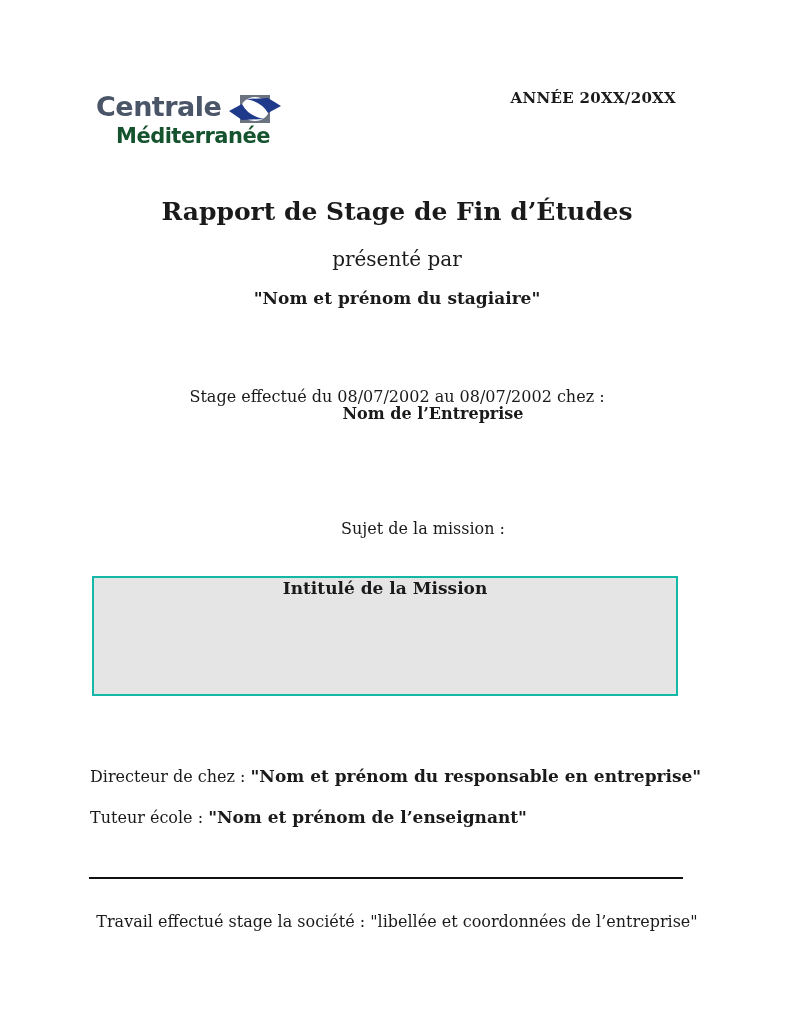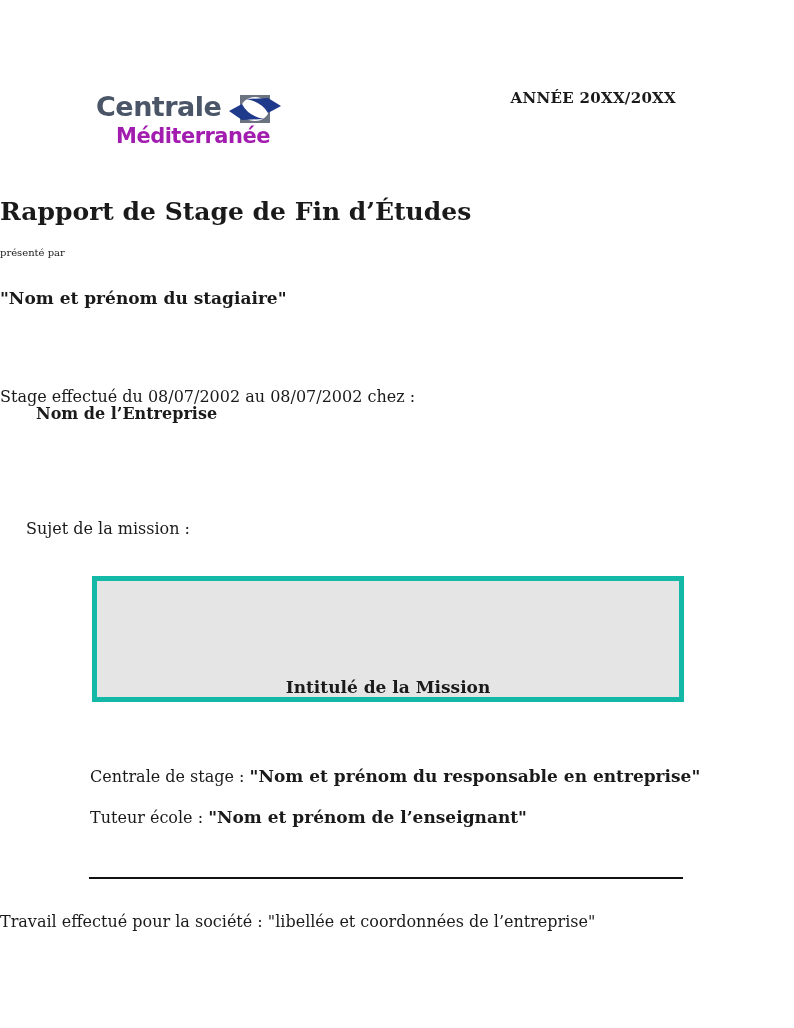--- a/index.html
+++ b/index.html
@@ -1,34 +1,34 @@
 <!DOCTYPE html>
 <html><head>
   <meta charset="utf-8">
   <style>
     html, body { margin: 0; padding: 0; background: #ffffff; }
     body { width: 794px; height: 1028px; position: relative; overflow: hidden;
       font-family: "DejaVu Serif", "Liberation Serif", serif; color: #1a1a1a; }
     .abs { position: absolute; }
-    .center { left: 0; width: 794px; }
+    .center { left: 0; width: 794px; text-align: center; }
     .year { right: 118px; top: 74px; font-weight: bold; font-size: 15px; letter-spacing: 0.3px; margin-top: 15px; }
     .logo { left: 96px; top: 92px; width: 190px; height: 64px; }
     .logo-line1 { position: absolute; left: 0; top: 0; font-family: "DejaVu Sans", "Liberation Sans", sans-serif;
       font-weight: bold; font-size: 27px; color: #4a5568; letter-spacing: -0.5px; line-height: 30px; }
     .logo-line2 { position: absolute; left: 20px; top: 32px; font-family: "DejaVu Sans", "Liberation Sans", sans-serif;
-      font-weight: bold; font-size: 21px; color: #a21caf; letter-spacing: -0.5px; line-height: 24px; }
+      font-weight: bold; font-size: 21px; color: #14532d; letter-spacing: -0.5px; line-height: 24px; }
     .logo-mark { position: absolute; left: 132px; top: 2px; width: 54px; height: 30px; }
     .title { top: 197px; font-size: 25px; font-weight: bold; }
-    .presented { top: 247px; font-size: 10px; }
+    .presented { top: 247px; font-size: 20px; }
     .student { top: 288px; font-size: 17px; font-weight: bold; }
     .period { top: 367px; font-size: 16px; margin-top: 20px; }
     .company { top: 404px; font-size: 16px; font-weight: bold; padding-left: 36px; }
     .subject { top: 519px; font-size: 16px; margin-left: 26px; }
     .mission-box { left: 92px; top: 576px; width: 582px; height: 116px; background: #e5e5e5;
-      border: 5px solid #14b8a6; display: flex; align-items: flex-end; justify-content: center; }
+      border: 2px solid #14b8a6; display: flex; align-items: flex-start; justify-content: center; }
     .mission-title { font-size: 17px; font-weight: bold; }
     .director { left: 90px; top: 766px; font-size: 16px; white-space: nowrap; }
     .tutor { left: 90px; top: 807px; font-size: 16px; white-space: nowrap; }
     .bold { font-weight: bold; font-size: 17px; }
     .rule { left: 89px; top: 877px; width: 594px; height: 2px; background: #111; }
     .footer { top: 912px; font-size: 16px; }
   </style>
 </head>
 <body>
 
@@ -50,20 +50,20 @@
 <div class="abs center student">"Nom et prénom du stagiaire"</div>
 <div class="abs center period">Stage effectué du 08/07/2002 au 08/07/2002 chez :</div>
 <div class="abs center company">Nom de l’Entreprise</div>
 <div class="abs center subject">Sujet de la mission :</div>
 
 <div class="abs mission-box">
   <span class="mission-title">Intitulé de la Mission</span>
 </div>
 
 <div class="abs director">
-  <span>Centrale de stage : </span><span class="bold">"Nom et prénom du responsable en entreprise"</span>
+  <span>Directeur de chez : </span><span class="bold">"Nom et prénom du responsable en entreprise"</span>
 </div>
 <div class="abs tutor">
   <span>Tuteur école : </span><span class="bold">"Nom et prénom de l’enseignant"</span>
 </div>
 
 <div class="abs rule"></div>
-<div class="abs center footer">Travail effectué pour la société : "libellée et coordonnées de l’entreprise"</div>
+<div class="abs center footer">Travail effectué stage la société : "libellée et coordonnées de l’entreprise"</div>
 
 </body></html>

